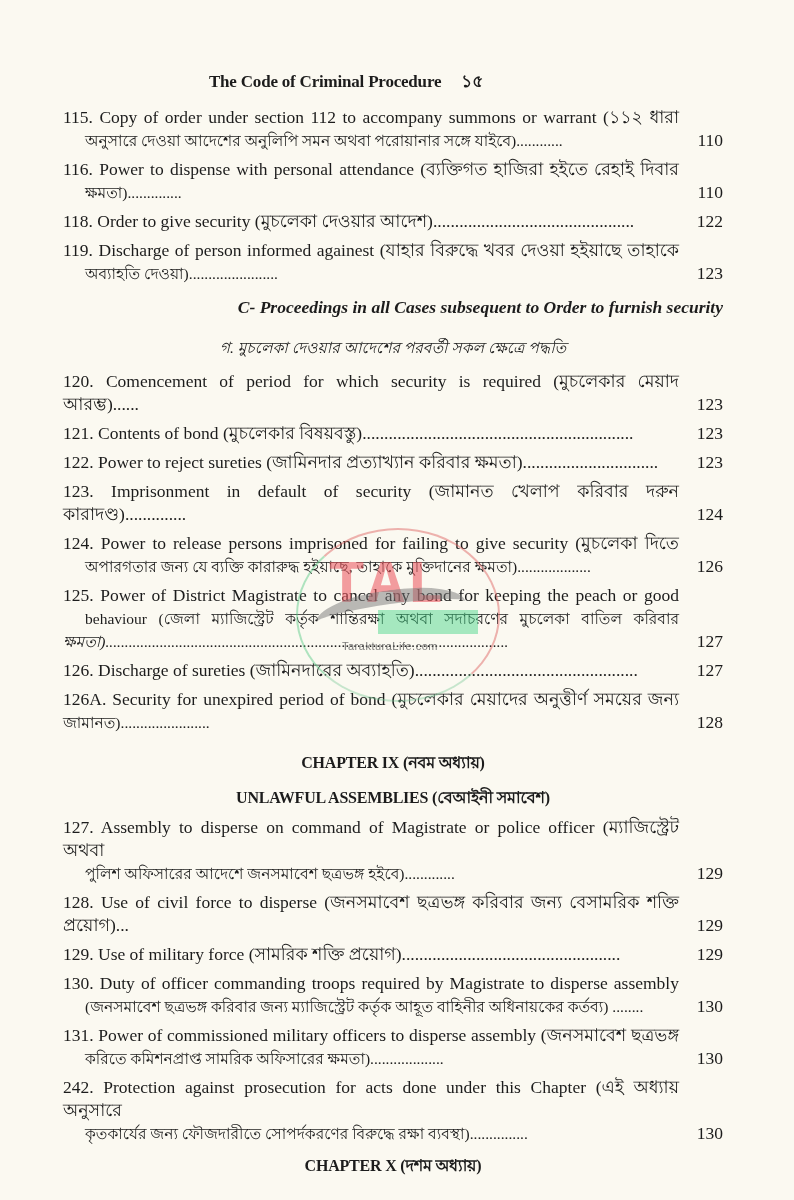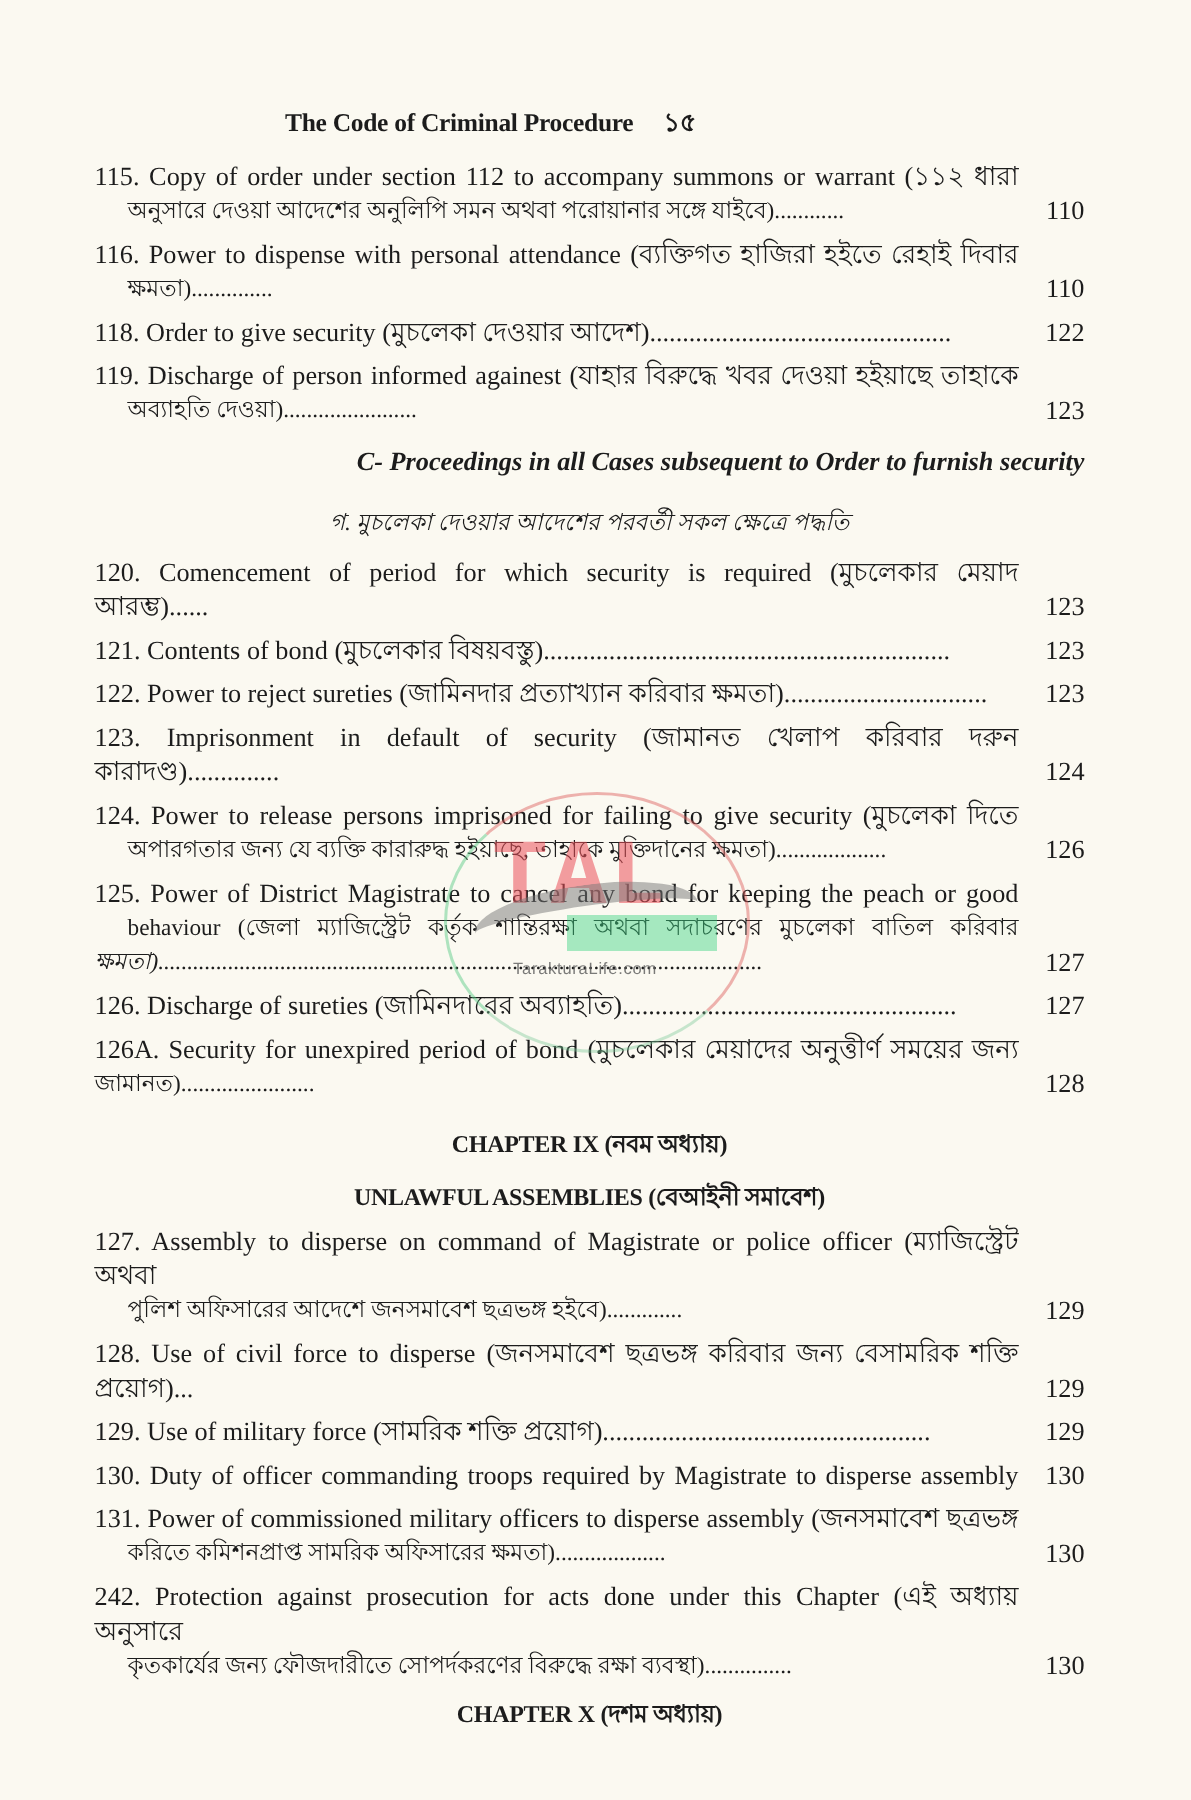--- a/index.html
+++ b/index.html
@@ -3,21 +3,21 @@
 <meta charset="utf-8">
 <style>
   html, body { margin: 0; padding: 0; }
   body {
     width: 794px; height: 1200px; overflow: hidden;
     background: #fbf9f1;
     font-family: "Liberation Serif", "DejaVu Serif", serif;
     color: #1c1c1c;
     position: relative;
   }
-  .page { position: absolute; left: 0; top: 0; width: 692px; height: 1200px; }
+  .page { position: absolute; left: 0; top: 0; width: 692px; height: 1200px; padding-left: 19px; }
   .running-head {
     position: absolute; top: 68px; left: 0; right: 0;
     text-align: right; padding-right: 228px;
     font-weight: bold; font-size: 17px; letter-spacing: -0.2px;
   }
   .running-head .pg { margin-left: 16px; font-weight: bold; }
   .toc { position: absolute; left: 63px; top: 106px; width: 660px; }
   .entry { position: relative; font-size: 17.5px; line-height: 23px; margin-bottom: 6px; }
   .entry .l1 { display: block; padding-right: 44px; text-align: justify; text-align-last: justify; }
   .entry .l1.single { text-align-last: left; }
@@ -123,20 +123,21 @@
     <div class="entry">
       <span class="l1 single">128.  Use of civil force to disperse (জনসমাবেশ ছত্রভঙ্গ করিবার জন্য বেসামরিক শক্তি প্রয়োগ)...</span>
       <span class="pnum">129</span>
     </div>
     <div class="entry">
       <span class="l1 single">129.  Use of military force (সামরিক শক্তি প্রয়োগ)..................................................</span>
       <span class="pnum">129</span>
     </div>
     <div class="entry">
       <span class="l1">130. Duty of officer commanding troops required by  Magistrate to disperse assembly</span>
+      <span class="l2">(জনসমাবেশ ছত্রভঙ্গ করিবার জন্য ম্যাজিস্ট্রেট কর্তৃক আহূত বাহিনীর অধিনায়কের কর্তব্য) ........</span>
       <span class="pnum">130</span>
     </div>
     <div class="entry">
       <span class="l1">131. Power of commissioned military officers to disperse assembly (জনসমাবেশ ছত্রভঙ্গ</span>
       <span class="l2">করিতে কমিশনপ্রাপ্ত সামরিক অফিসারের ক্ষমতা)...................</span>
       <span class="pnum">130</span>
     </div>
     <div class="entry">
       <span class="l1">242. Protection against prosecution for acts done under this Chapter (এই অধ্যায় অনুসারে</span>
       <span class="l2">কৃতকার্যের জন্য ফৌজদারীতে সোপর্দকরণের বিরুদ্ধে রক্ষা ব্যবস্থা)...............</span>

